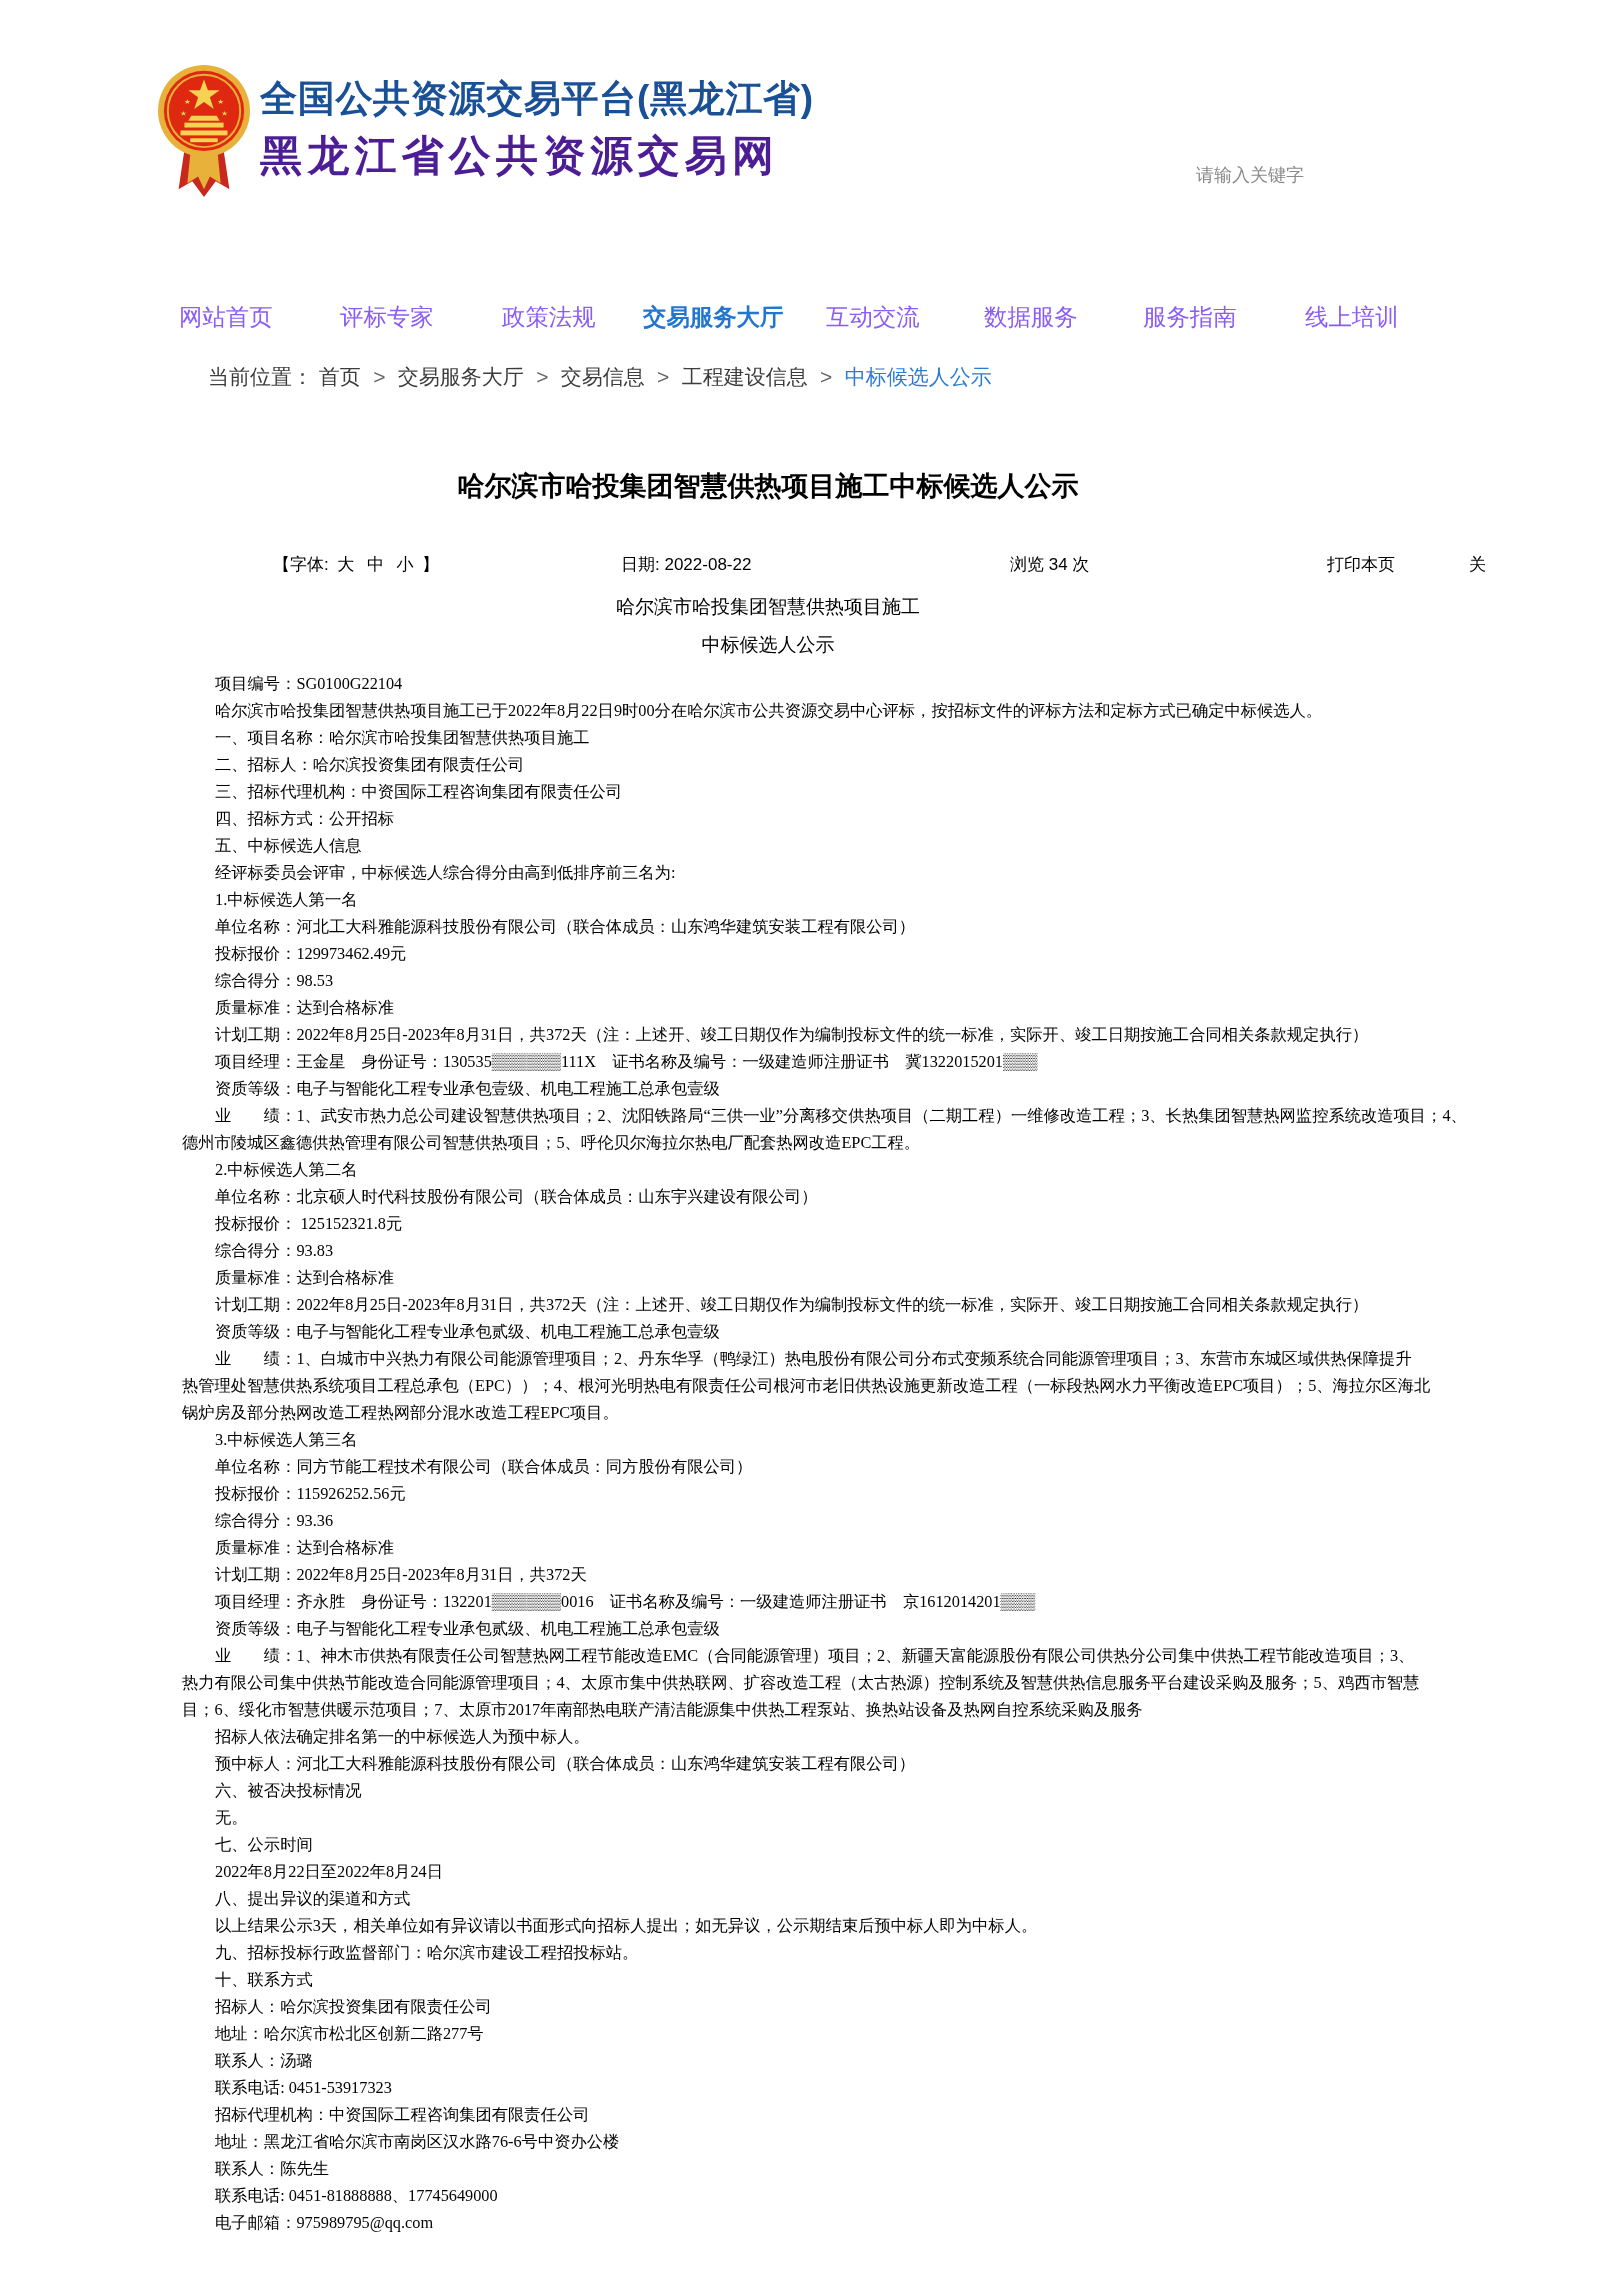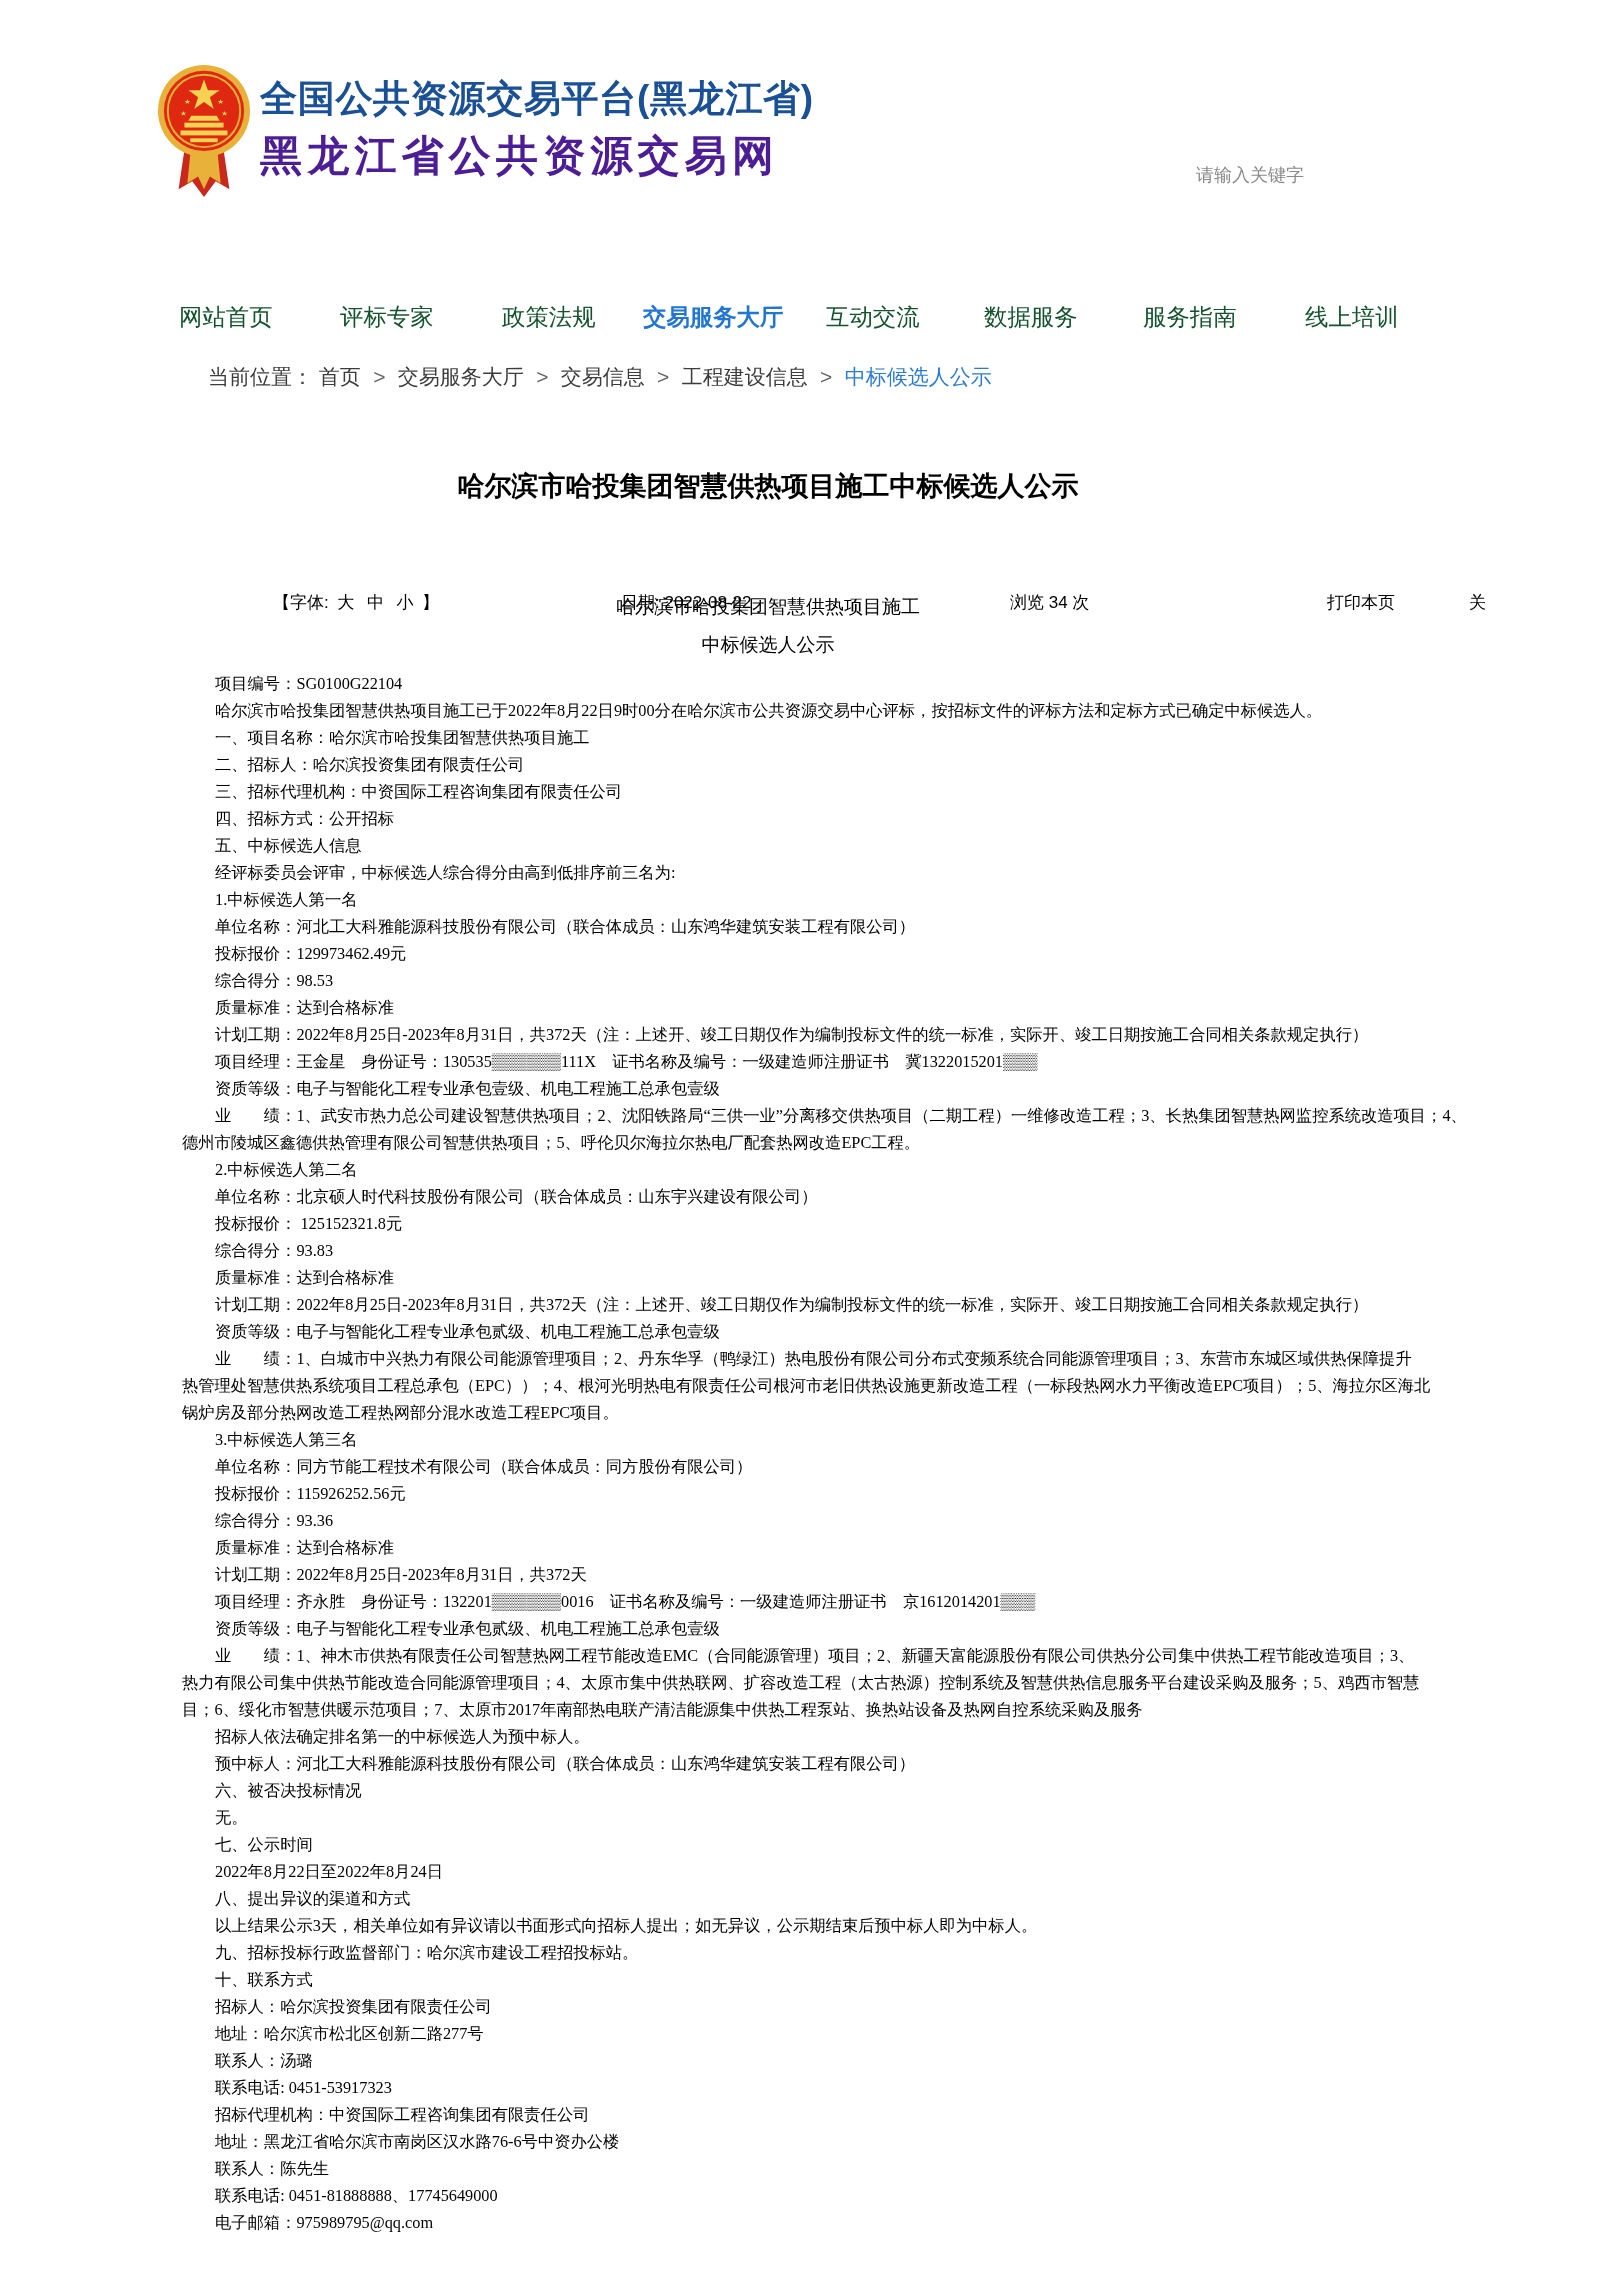--- a/index.html
+++ b/index.html
@@ -12,41 +12,41 @@
   .site-titles{position:absolute;left:105px;top:14.3px;white-space:nowrap;}
   .site-line1{font-size:37px;font-weight:bold;color:#1a5096;letter-spacing:0.7px;
               text-shadow:0 0 1.3px #fff;}
   .site-line2{font-size:42px;font-weight:bold;color:#4c1d95;letter-spacing:5.2px;margin-top:3.9px;}
   .search{position:absolute;left:1194px;top:159px;width:215px;height:30px;border:none;outline:none;
           font-size:18px;color:#701a75;font-family:"Liberation Sans",sans-serif;background:#fff;}
   .search::placeholder{color:#8a8a8a;opacity:1;}
 
   
   .nav{position:absolute;top:301px;left:0;width:1612px;height:33px;}
-  .nav-item{position:absolute;top:0;font-size:23.4px;color:#14532d;cursor:pointer;white-space:nowrap;}
+  .nav-item{position:absolute;top:0;font-size:23.4px;color:#8b5cf6;cursor:pointer;white-space:nowrap;}
   .nav-item:nth-child(1){left:179px;}
   .nav-item:nth-child(2){left:340px;}
   .nav-item:nth-child(3){left:502px;}
   .nav-item:nth-child(4){left:643px;}
   .nav-item:nth-child(5){left:826px;}
   .nav-item:nth-child(6){left:984px;}
   .nav-item:nth-child(7){left:1143px;}
   .nav-item:nth-child(8){left:1305px;}
   .nav-item.active{color:#2276d2;font-weight:bold;}
 
   
   .breadcrumb{position:absolute;left:208px;top:363px;font-size:21px;color:#3c3c3c;white-space:nowrap;}
   .breadcrumb .sep{margin:0 6.5px;color:#666;}
   .bc-link{cursor:pointer;}
   .bc-current{color:#2b7bd3;cursor:pointer;}
 
   
   .content-center{position:absolute;left:0;width:1536px;text-align:center;}
   .art-title{top:468px;font-size:27px;font-weight:bold;font-family:"Liberation Sans",sans-serif;}
-  .meta-item{position:absolute;top:553px;font-size:17px;white-space:nowrap;margin-top:38px;}
+  .meta-item{position:absolute;top:553px;font-size:17px;white-space:nowrap;}
   .m-font{left:273px;}
   .m-font .sz{margin:0 3.9px;cursor:pointer;}
   .m-date{left:621px;}
   .m-views{left:1010px;}
   .m-print{left:1327px;cursor:pointer;}
   .m-close{left:1469px;cursor:pointer;}
   .subtitle{font-size:19px;font-family:"Liberation Serif","DejaVu Serif",serif;}
   .sub1{top:594px;}
   .sub2{top:632px;}
 

